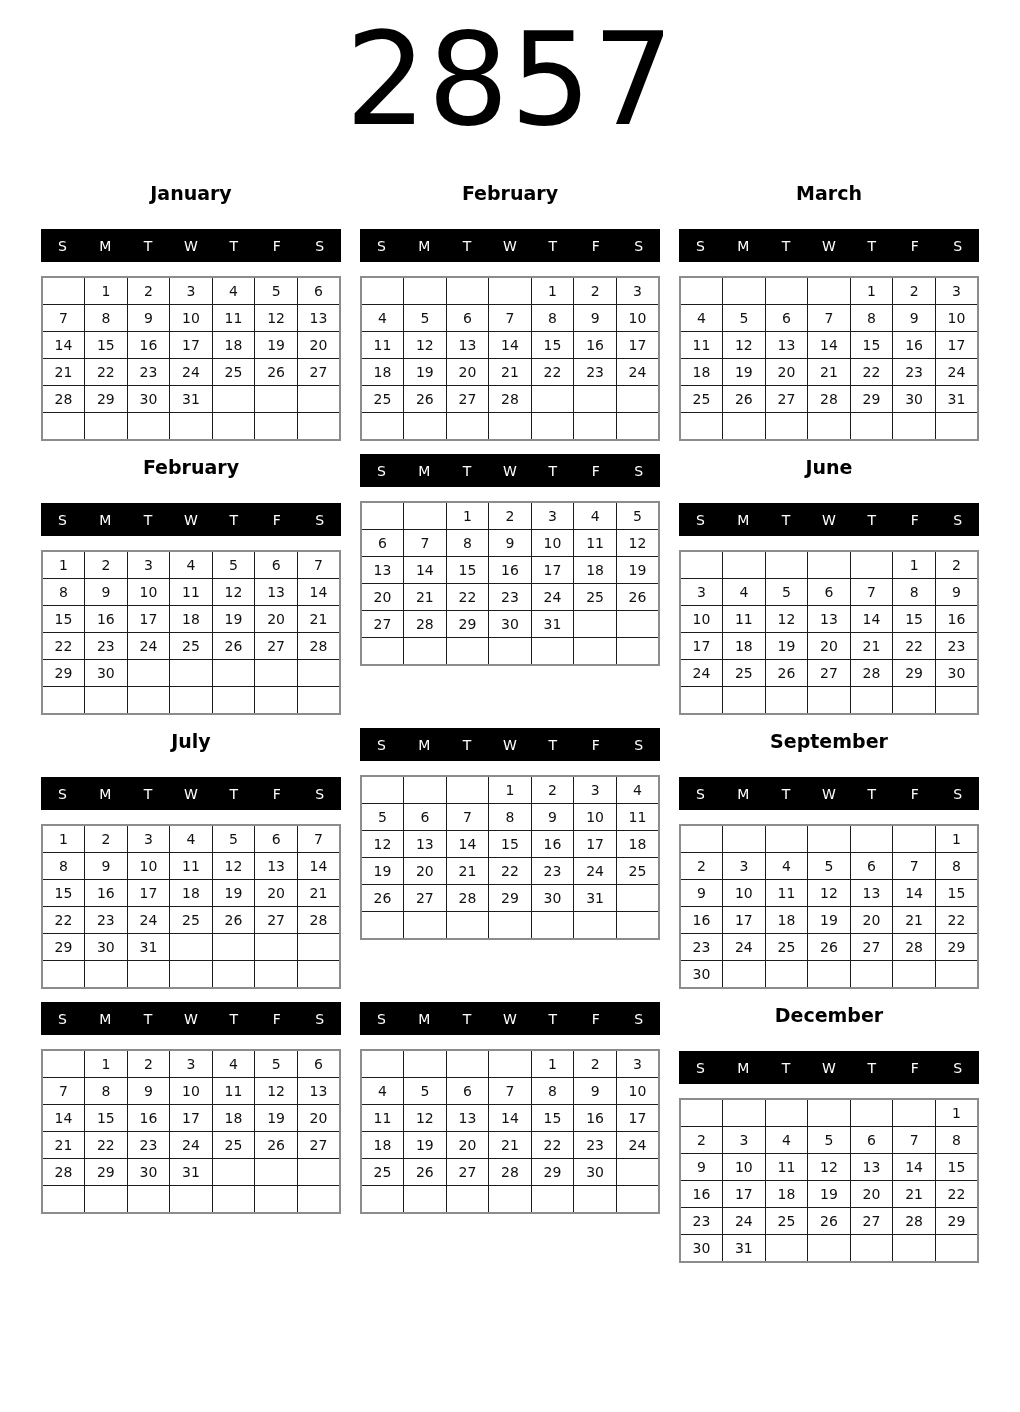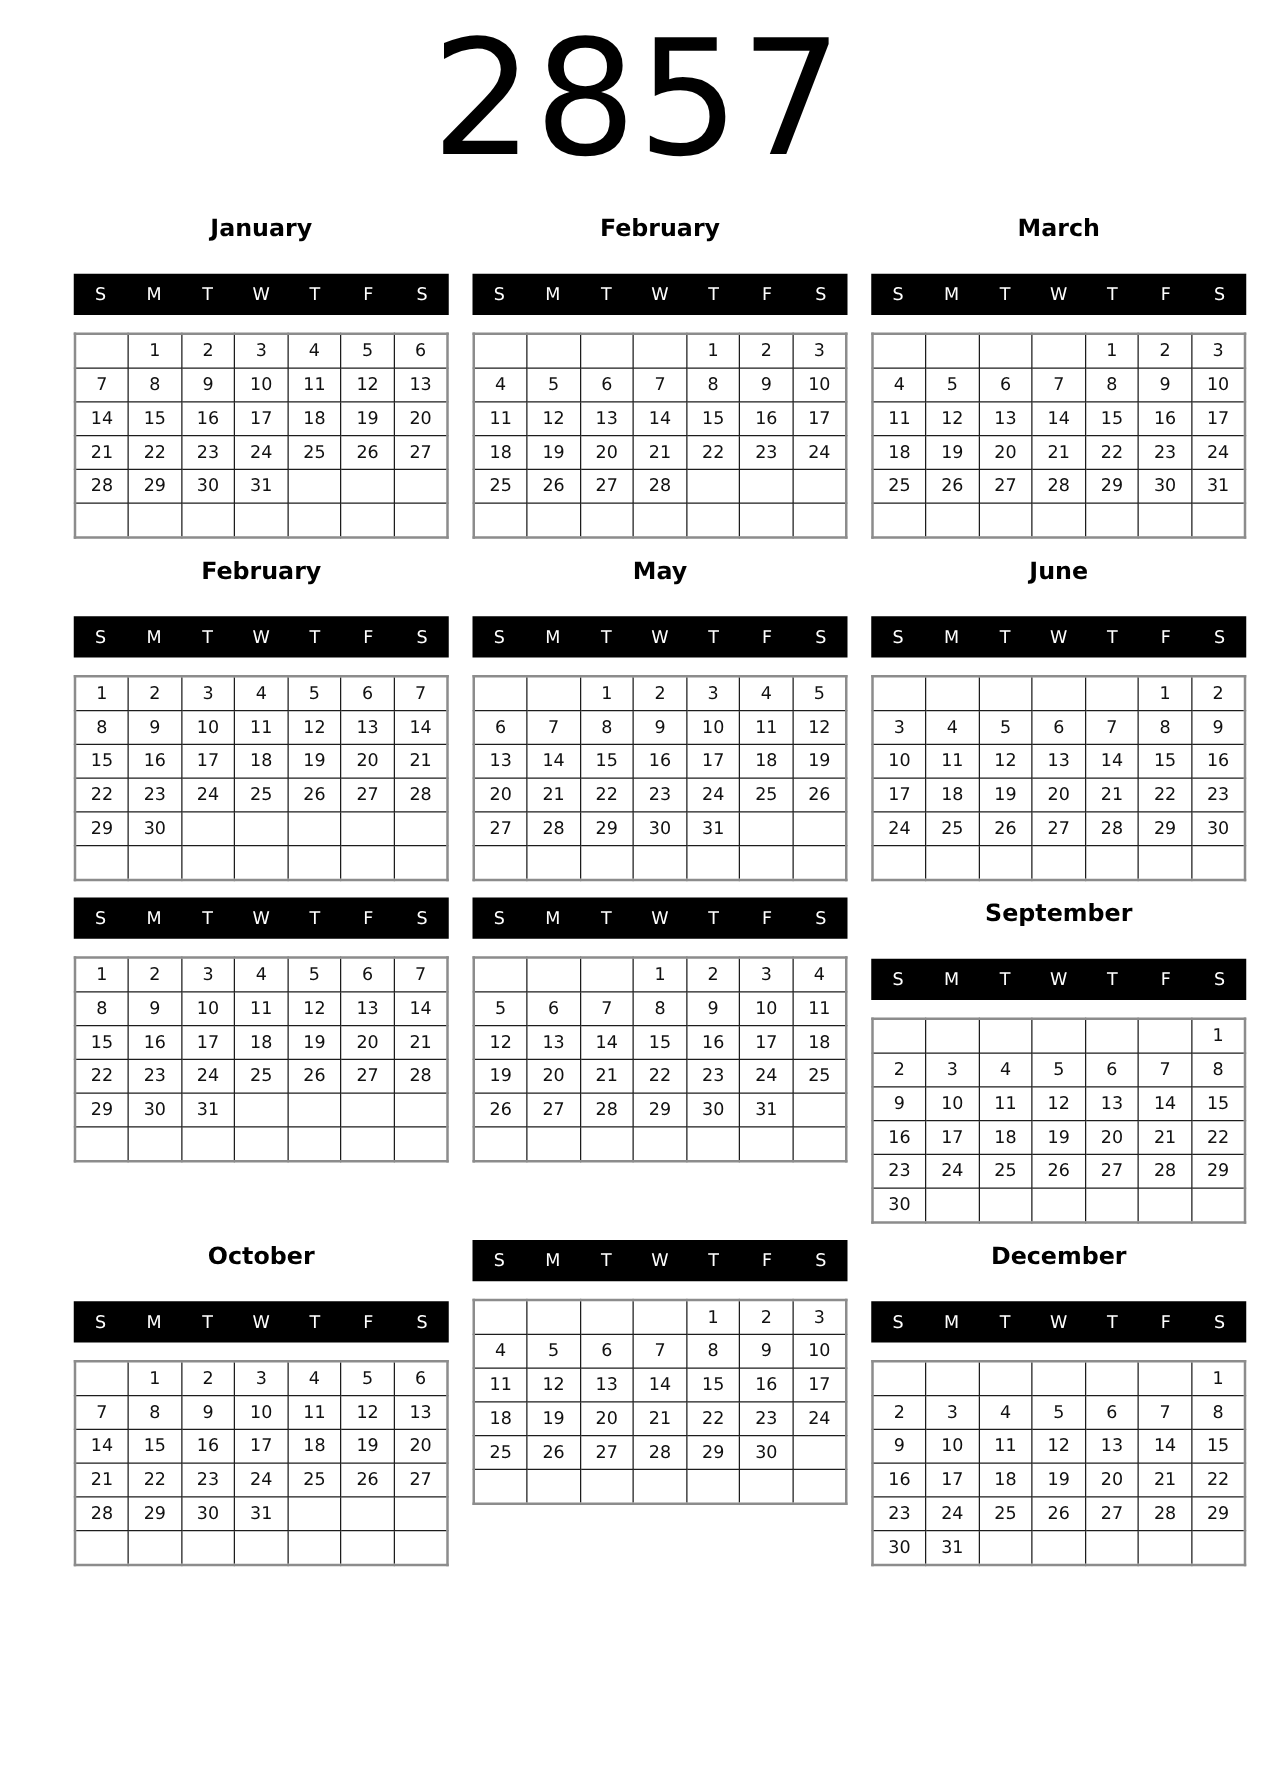--- a/index.html
+++ b/index.html
@@ -22,22 +22,22 @@
     text-align: center;
     font-size: 128px;
     font-weight: normal;
     letter-spacing: 1px;
   }
   .calendar-grid {
     display: grid;
     grid-template-columns: repeat(3, 300px);
     column-gap: 19px;
     row-gap: 13px;
-    padding: 0 59px;
-    margin-top: 26px;
+    padding: 0 41px;
+    margin-top: 36px;
   }
   .month-block { width: 300px; }
   .month-title {
     margin: 0 0 23px 0;
     line-height: 26px;
     text-align: center;
     font-size: 19px;
     font-weight: bold;
   }
   .weekday-bar {
@@ -350,21 +350,20 @@
             <td></td>
             <td></td>
             <td></td>
             <td></td>
             <td></td>
           </tr>
         </tbody>
       </table>
     </div>
     <div class="month-block">
-      <h2 class="month-title">May</h2>
       <div class="weekday-bar">
         <span class="dow">S</span>
         <span class="dow">M</span>
         <span class="dow">T</span>
         <span class="dow">W</span>
         <span class="dow">T</span>
         <span class="dow">F</span>
         <span class="dow">S</span>
       </div>
       <table class="days">
@@ -490,20 +489,21 @@
             <td></td>
             <td></td>
             <td></td>
             <td></td>
             <td></td>
           </tr>
         </tbody>
       </table>
     </div>
     <div class="month-block">
+      <h2 class="month-title">July</h2>
       <div class="weekday-bar">
         <span class="dow">S</span>
         <span class="dow">M</span>
         <span class="dow">T</span>
         <span class="dow">W</span>
         <span class="dow">T</span>
         <span class="dow">F</span>
         <span class="dow">S</span>
       </div>
       <table class="days">
@@ -698,21 +698,20 @@
             <td></td>
             <td></td>
             <td></td>
             <td></td>
             <td></td>
           </tr>
         </tbody>
       </table>
     </div>
     <div class="month-block">
-      <h2 class="month-title">October</h2>
       <div class="weekday-bar">
         <span class="dow">S</span>
         <span class="dow">M</span>
         <span class="dow">T</span>
         <span class="dow">W</span>
         <span class="dow">T</span>
         <span class="dow">F</span>
         <span class="dow">S</span>
       </div>
       <table class="days">

